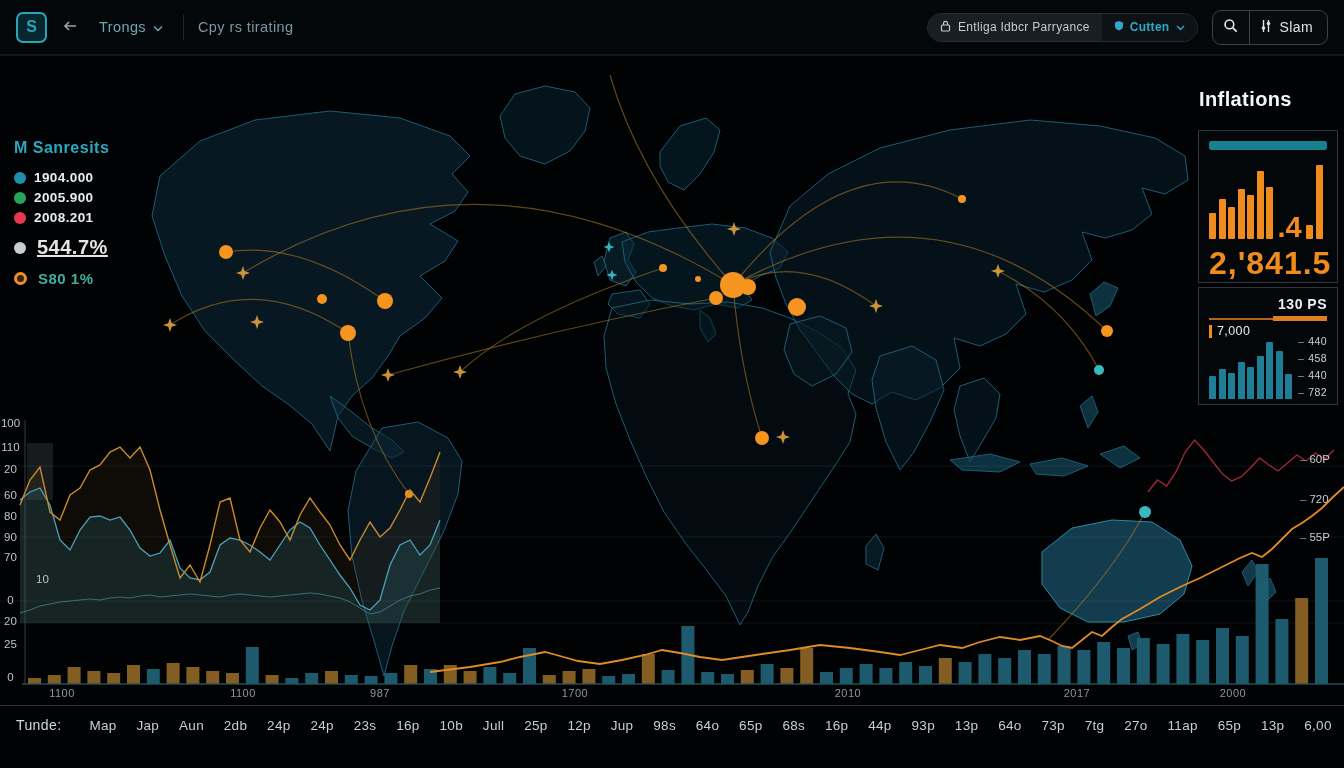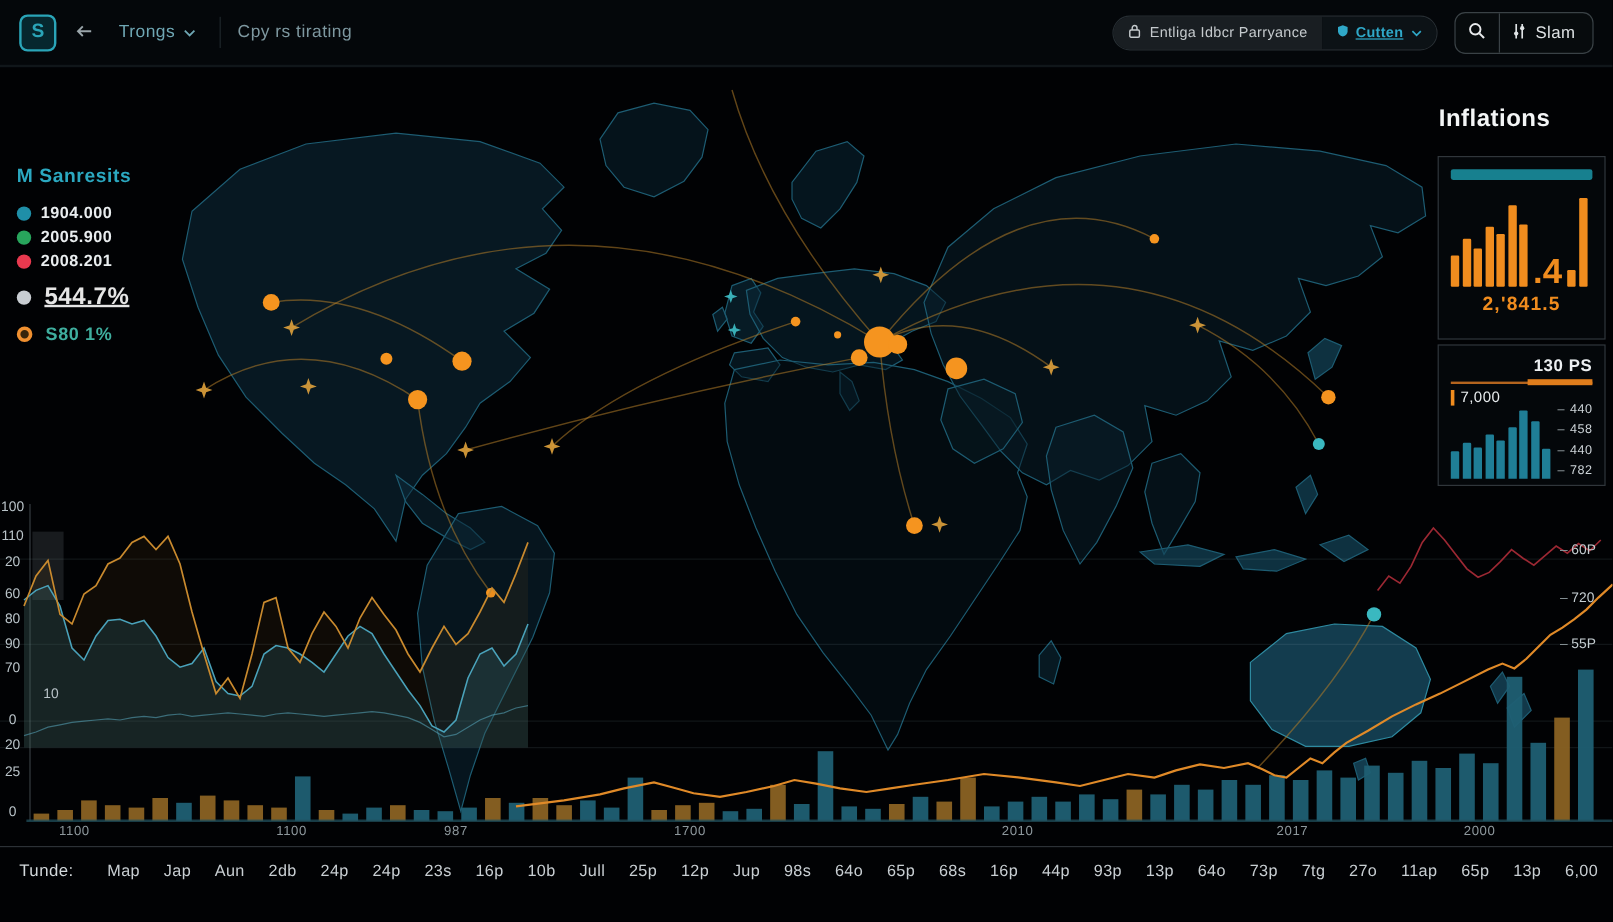--- a/index.html
+++ b/index.html
@@ -43,21 +43,21 @@
   
   #inftitle{position:absolute;left:1199px;top:88px;color:#f3f5f6;font-size:20px;font-weight:bold;
             letter-spacing:.4px;z-index:30;}
   .card{position:absolute;left:1198px;width:140px;border:1px solid #30363b;background:#04070a;
         box-sizing:border-box;z-index:30;}
   #card1{top:130px;height:153px;padding:10px;}
   .tealbar{height:9px;background:#17808f;border-radius:2px;margin-bottom:13px;}
   .c1bars{height:76px;display:flex;align-items:flex-end;gap:2.5px;}
   .obar{width:7px;background:#f08c1e;border-radius:1px;}
   .c1num{color:#f08c1e;font-size:29px;font-weight:bold;line-height:.8;margin:0 2px;align-self:flex-end;}
-  .c1value{color:#f08c1e;font-size:16px;font-weight:bold;letter-spacing:1px;text-align:center;margin-top:6px;}
+  .c1value{color:#f08c1e;font-size:32px;font-weight:bold;letter-spacing:1px;text-align:center;margin-top:6px;}
   #card2{top:287px;height:118px;padding:8px 10px;}
   .c2badge{text-align:right;color:#eceff1;font-size:14px;font-weight:bold;letter-spacing:.5px;}
   .c2rule{position:relative;height:5px;margin:4px 0 3px 0;}
   .c2rule .thin{position:absolute;left:0;top:2px;width:100%;height:2px;background:#b4641e;}
   .c2rule .thick{position:absolute;right:0;top:0;width:46%;height:5px;background:#e07d1c;}
   .c2body{position:relative;height:76px;}
   .c2left{display:flex;align-items:center;gap:5px;color:#e8ecee;font-size:12.5px;letter-spacing:.4px;}
   .c2tick{display:inline-block;width:3px;height:13px;background:#f08c1e;}
   .c2bars{position:absolute;left:0;bottom:1px;display:flex;align-items:flex-end;gap:2.5px;}
   .tbar{width:7px;background:#1f7e96;border-radius:1px 1px 0 0;}
@@ -108,21 +108,21 @@
       <div class="pill">
         <button class="pill-main" style="border:none;font-family:inherit;cursor:pointer;">
           <span>
             <svg width="11" height="12" viewBox="0 0 11 12">
                 <rect x="1.5" y="5" width="8" height="6" rx="1" fill="none" stroke="#c5cacd" stroke-width="1.2"></rect>
                 <path d="M3.5,5 V3.3 a2,2 0 0 1 4,0 V5" fill="none" stroke="#c5cacd" stroke-width="1.2"></path>
               </svg>
           </span>
           <span>Entliga Idbcr Parryance</span>
         </button>
-        <button class="pill-drop" style="border:none;font-family:inherit;cursor:pointer;text-decoration:underline;">
+        <button class="pill-drop" style="border:none;font-family:inherit;cursor:pointer;">
           <span>
             <svg width="10" height="11" viewBox="0 0 10 11">
                 <path d="M5,1 L9,2.5 V6 Q9,9 5,10.5 Q1,9 1,6 V2.5 Z" fill="#2fa8c8"></path>
               </svg>
           </span>
           <span>Cutten</span>
           <span>
             <svg width="9" height="6" viewBox="0 0 9 6">
                 <path d="M1,1 L4.5,4.5 L8,1" stroke="#2fa8c8" stroke-width="1.4" fill="none"></path>
               </svg>

